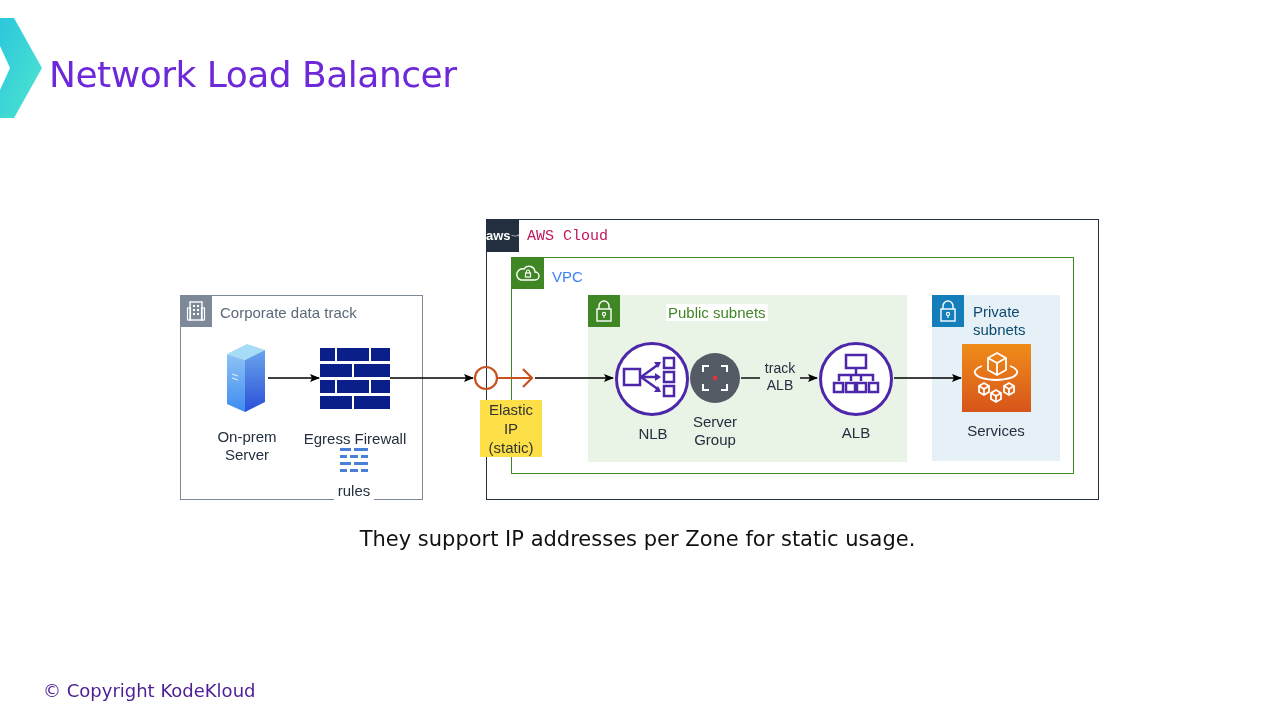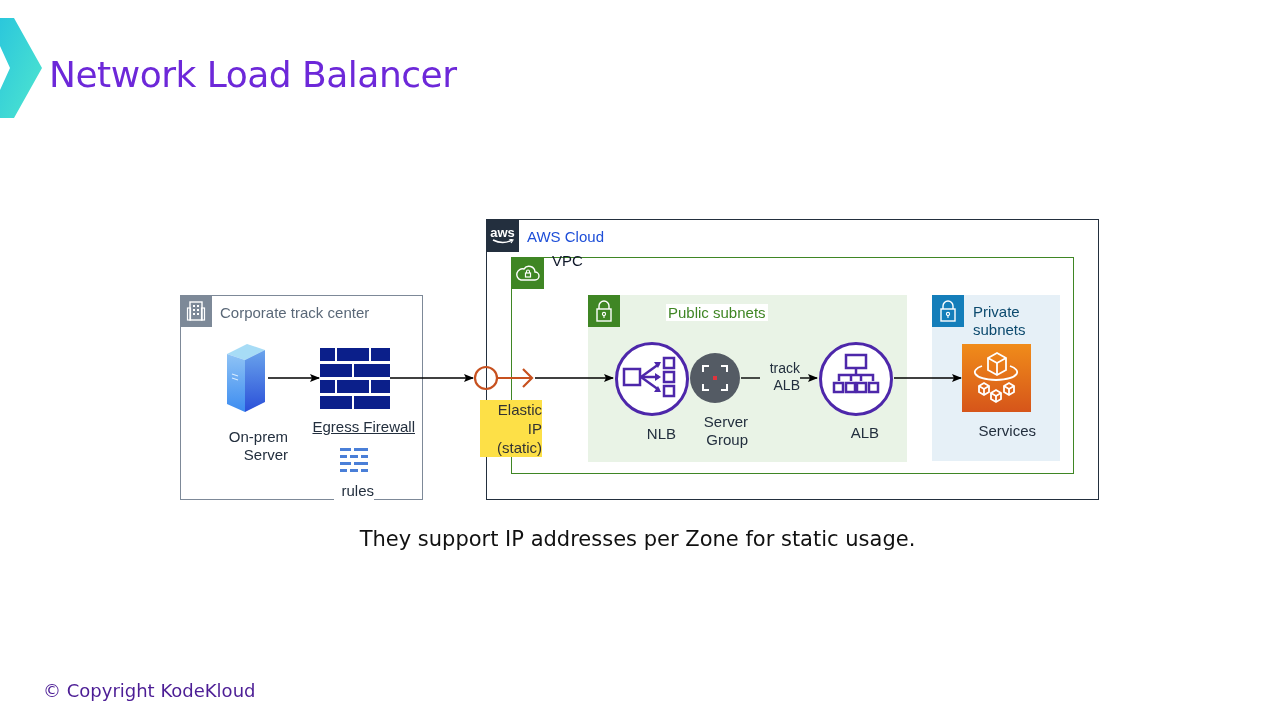--- a/index.html
+++ b/index.html
@@ -2,21 +2,21 @@
 <html><head>
 <meta charset="utf-8">
 <style>
   html, body { margin:0; padding:0; }
   body { width:1280px; height:720px; background:#ffffff; position:relative; overflow:hidden;
          font-family:"DejaVu Sans", sans-serif; }
   .abs { position:absolute; }
   .title { left:49px; top:54px; font-size:36px; color:#6d28d9; font-family:"DejaVu Sans", sans-serif; letter-spacing:-0.5px; }
   .caption { left:0; width:1275px; top:527px; text-align:center; font-size:21px; color:#111; }
   .copyright { left:43px; top:680px; font-size:18px; color:#4c1d95; }
-  .lbl { font-family:"Liberation Sans", sans-serif; font-size:15px; color:#232f3e; text-align:right; line-height:18px; }
+  .lbl { font-family:"Liberation Sans", sans-serif; font-size:15px; color:#232f3e; text-align:center; line-height:18px; }
   .grp { position:absolute; box-sizing:border-box; }
   .grp-title { position:absolute; font-family:"Liberation Sans", sans-serif; font-size:15px; }
   .badge { position:absolute; display:flex; align-items:center; justify-content:center; }
   svg { display:block; }
 </style>
 </head>
 <body>
 
 <svg class="abs" style="left:0;top:18px" width="44" height="100" viewBox="0 0 44 100">
   <defs>
@@ -40,21 +40,21 @@
     <g fill="#fff">
       <rect x="7" y="5" width="2" height="2"></rect>
         <rect x="11" y="5" width="2" height="2"></rect>
       <rect x="7" y="9" width="2" height="2"></rect>
         <rect x="11" y="9" width="2" height="2"></rect>
       <rect x="7" y="13" width="2" height="2"></rect>
         <rect x="11" y="13" width="2" height="2"></rect>
     </g>
   </svg>
 </div>
-<div class="grp-title" style="left:220px;top:304px;color:#5a6878;">Corporate track center</div>
+<div class="grp-title" style="left:220px;top:304px;color:#5a6878;">Corporate data track</div>
 
 <svg class="abs" style="left:225px;top:342px" width="42" height="72" viewBox="0 0 42 72">
   <defs>
     <linearGradient id="srvFront" x1="0" y1="0" x2="0" y2="1">
       <stop offset="0" stop-color="#6aa4ec"></stop>
       <stop offset="1" stop-color="#2a4fd8"></stop>
     </linearGradient>
     <linearGradient id="srvSide" x1="0" y1="0" x2="0" y2="1">
       <stop offset="0" stop-color="#8fc3f5"></stop>
       <stop offset="1" stop-color="#3c8cf0"></stop>
@@ -78,57 +78,57 @@
       <rect x="51" y="0" width="19" height="13"></rect>
     <rect x="0" y="16" width="32" height="13"></rect>
       <rect x="34" y="16" width="36" height="13"></rect>
     <rect x="0" y="32" width="15" height="13"></rect>
       <rect x="17" y="32" width="32" height="13"></rect>
       <rect x="51" y="32" width="19" height="13"></rect>
     <rect x="0" y="48" width="32" height="13"></rect>
       <rect x="34" y="48" width="36" height="13"></rect>
   </g>
 </svg>
-<div class="abs lbl" style="left:295px;top:418px;width:120px;text-decoration:underline;">Egress Firewall</div>
+<div class="abs lbl" style="left:295px;top:430px;width:120px;">Egress Firewall</div>
 
 <svg class="abs" style="left:340px;top:448px" width="28" height="26" viewBox="0 0 28 26">
   <g fill="#4a7fd8">
     <rect x="0" y="0" width="11" height="3"></rect>
       <rect x="14" y="0" width="14" height="3"></rect>
     <rect x="0" y="7" width="7" height="3"></rect>
       <rect x="10" y="7" width="8" height="3"></rect>
       <rect x="21" y="7" width="7" height="3"></rect>
     <rect x="0" y="14" width="11" height="3"></rect>
       <rect x="14" y="14" width="14" height="3"></rect>
     <rect x="0" y="21" width="7" height="3"></rect>
       <rect x="10" y="21" width="8" height="3"></rect>
       <rect x="21" y="21" width="7" height="3"></rect>
   </g>
 </svg>
 <div class="abs lbl" style="left:334px;top:482px;width:40px;background:#fff;">rules</div>
 
 <div class="grp" style="left:486px;top:219px;width:613px;height:281px;border:1.5px solid #232f3e;"></div>
-<div class="badge" style="left:486px;top:219px;width:33px;height:33px;background:#232f3e;flex-direction:column;">
+<div class="badge" style="left:486px;top:219px;width:33px;height:33px;background:#232f3e;flex-direction:row;">
   <span style="color:#fff;font-family:'Liberation Sans',sans-serif;font-size:13px;line-height:12px;font-weight:bold;">aws</span>
   <svg width="22" height="6" viewBox="0 0 22 6">
       <path d="M1 1 Q11 6 20 1" stroke="#fff" stroke-width="1.5" fill="none"></path>
       <path d="M17 0 L21 1 L19 4" stroke="#fff" stroke-width="1.2" fill="none"></path>
     </svg>
 </div>
-<div class="grp-title" style="left:527px;top:228px;color:#1d4ed8;">AWS Cloud</div>
+<div class="grp-title" style="left:527px;top:228px;color:#be185d;font-family:Liberation Mono, monospace;">AWS Cloud</div>
 
 <div class="grp" style="left:511px;top:257px;width:563px;height:217px;border:1.5px solid #3f8624;"></div>
 <div class="badge" style="left:511px;top:257px;width:33px;height:32px;background:#3f8624;">
   <svg width="24" height="18" viewBox="0 0 24 18">
     <path d="M5 16 H19 A4 4 0 0 0 19 8 A6 6 0 0 0 8 5 A4.5 4.5 0 0 0 5 16 Z" fill="none" stroke="#fff" stroke-width="1.4"></path>
     <rect x="9.5" y="9" width="5" height="4" fill="none" stroke="#fff" stroke-width="1.2"></rect>
     <path d="M10.5 9 V7.5 A1.5 1.5 0 0 1 13.5 7.5 V9" fill="none" stroke="#fff" stroke-width="1.1"></path>
   </svg>
 </div>
-<div class="grp-title" style="left:552px;top:252px;color:#0f172a;">VPC</div>
+<div class="grp-title" style="left:552px;top:268px;color:#3b82f6;">VPC</div>
 
 <div class="grp" style="left:588px;top:295px;width:319px;height:167px;background:#e9f3e6;"></div>
 <div class="badge" style="left:588px;top:295px;width:32px;height:32px;background:#3f8624;">
   <svg width="18" height="22" viewBox="0 0 18 22">
     <path d="M4 9 V6 A5 5 0 0 1 14 6 V9" fill="none" stroke="#fff" stroke-width="1.4"></path>
     <rect x="2" y="9" width="14" height="12" fill="none" stroke="#fff" stroke-width="1.4"></rect>
     <circle cx="9" cy="14" r="1.6" fill="none" stroke="#fff" stroke-width="1.1"></circle>
     <line x1="9" y1="15.6" x2="9" y2="18" stroke="#fff" stroke-width="1.1"></line>
   </svg>
 </div>

